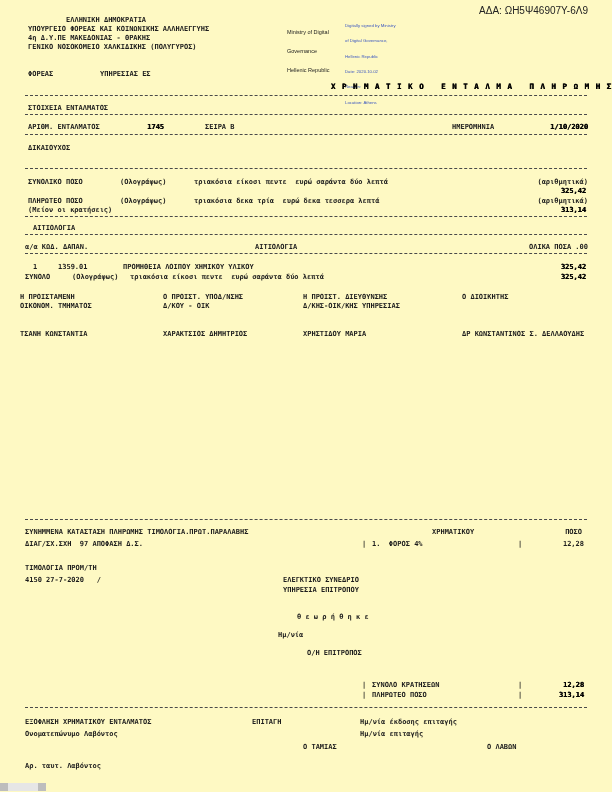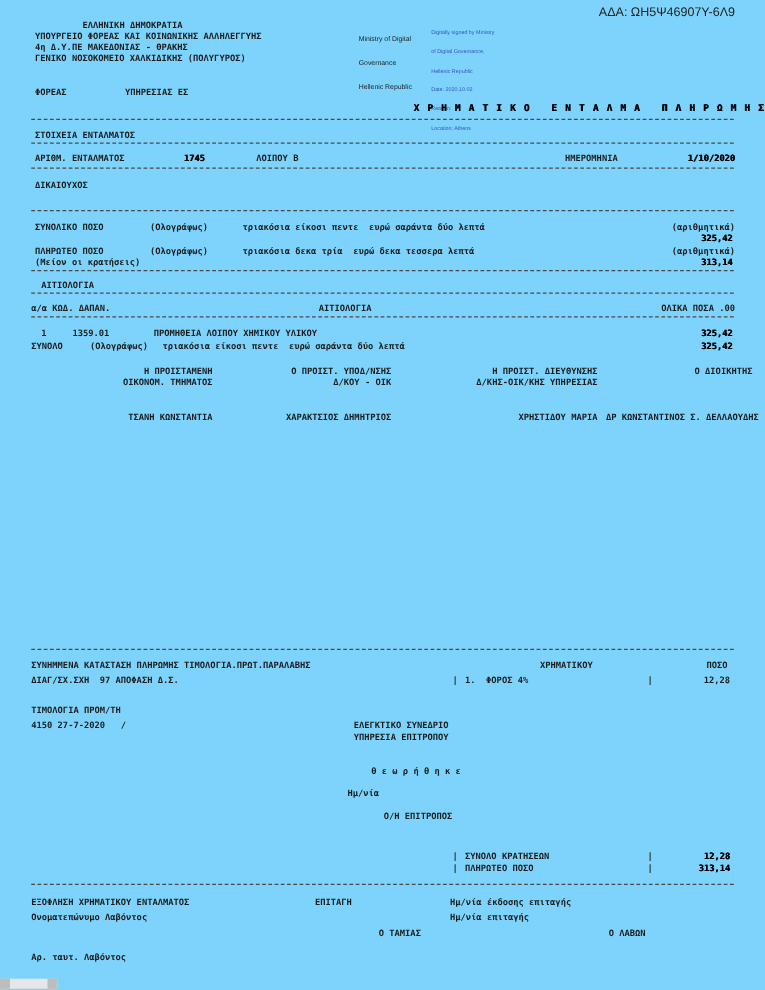--- a/index.html
+++ b/index.html
@@ -1,24 +1,24 @@
 <!DOCTYPE html>
 <html><head>
 <meta charset="utf-8">
 <style>
   html,body{margin:0;padding:0;width:612px;height:792px;background:#ffffff;overflow:hidden;}
-  .page{position:relative;width:612px;height:792px;background:#7dd3fc;
+  .page{position:relative;width:612px;height:792px;background:#fef9c3;
         font-family:"DejaVu Sans Mono",monospace;font-size:7px;font-weight:700;
         color:#1c1c1c;}
   .abs{position:absolute;white-space:pre;line-height:1.15;}
   .sep{position:absolute;left:25px;right:25px;border-top:1px dashed #4a4a4a;height:0;}
   .sans{font-family:"Liberation Sans",sans-serif;font-weight:400;}
   .xb{text-shadow:0.45px 0 0 currentColor;color:#000;}
   .blue{color:#3a56c0;}
-  .ctr{text-align:right;}
+  .ctr{text-align:left;}
   .title{left:0;right:0;text-align:right;letter-spacing:1px;font-size:7.5px;}
   .stampauth{font-size:5.5px;line-height:6.4px;}
   .stampsig{font-size:4.3px;line-height:5.1px;font-weight:400;}
   .col{overflow:hidden;}
   .scrollfrag{position:absolute;left:0;top:783px;width:46px;height:8px;background:#e6e6e6;display:flex;justify-content:space-between;}
   .scrollfrag i{display:block;width:8px;height:8px;background:#bdbdbd;}
 </style>
 </head>
 <body>
 
@@ -51,21 +51,21 @@
 
   <div class="abs title xb" style="top:83px">Χ Ρ Η Μ Α Τ Ι Κ Ο   Ε Ν Τ Α Λ Μ Α   Π Λ Η Ρ Ω Μ Η Σ</div>
 
   <div class="sep" style="top:95px"></div>
 
   <div class="abs" style="top:104px;left:28px">ΣΤΟΙΧΕΙΑ ΕΝΤΑΛΜΑΤΟΣ</div>
   <div class="sep" style="top:114px"></div>
 
   <div class="abs" style="top:123px;left:28px">ΑΡΙΘΜ. ΕΝΤΑΛΜΑΤΟΣ</div>
   <div class="abs xb" style="top:123px;left:147px">1745</div>
-  <div class="abs" style="top:123px;left:205px">ΛΟΙΠΟΥ Β</div>
+  <div class="abs" style="top:123px;left:205px">ΣΕΙΡΑ Β</div>
   <div class="abs" style="top:123px;left:452px">ΗΜΕΡΟΜΗΝΙΑ</div>
   <div class="abs xb" style="top:123px;right:24px">1/10/2020</div>
 
   <div class="sep" style="top:134px"></div>
 
   <div class="abs" style="top:144px;left:28px">ΔΙΚΑΙΟΥΧΟΣ</div>
 
   <div class="sep" style="top:168px"></div>
 
   <div class="abs" style="top:178px;left:28px">ΣΥΝΟΛΙΚΟ ΠΟΣΟ</div>

